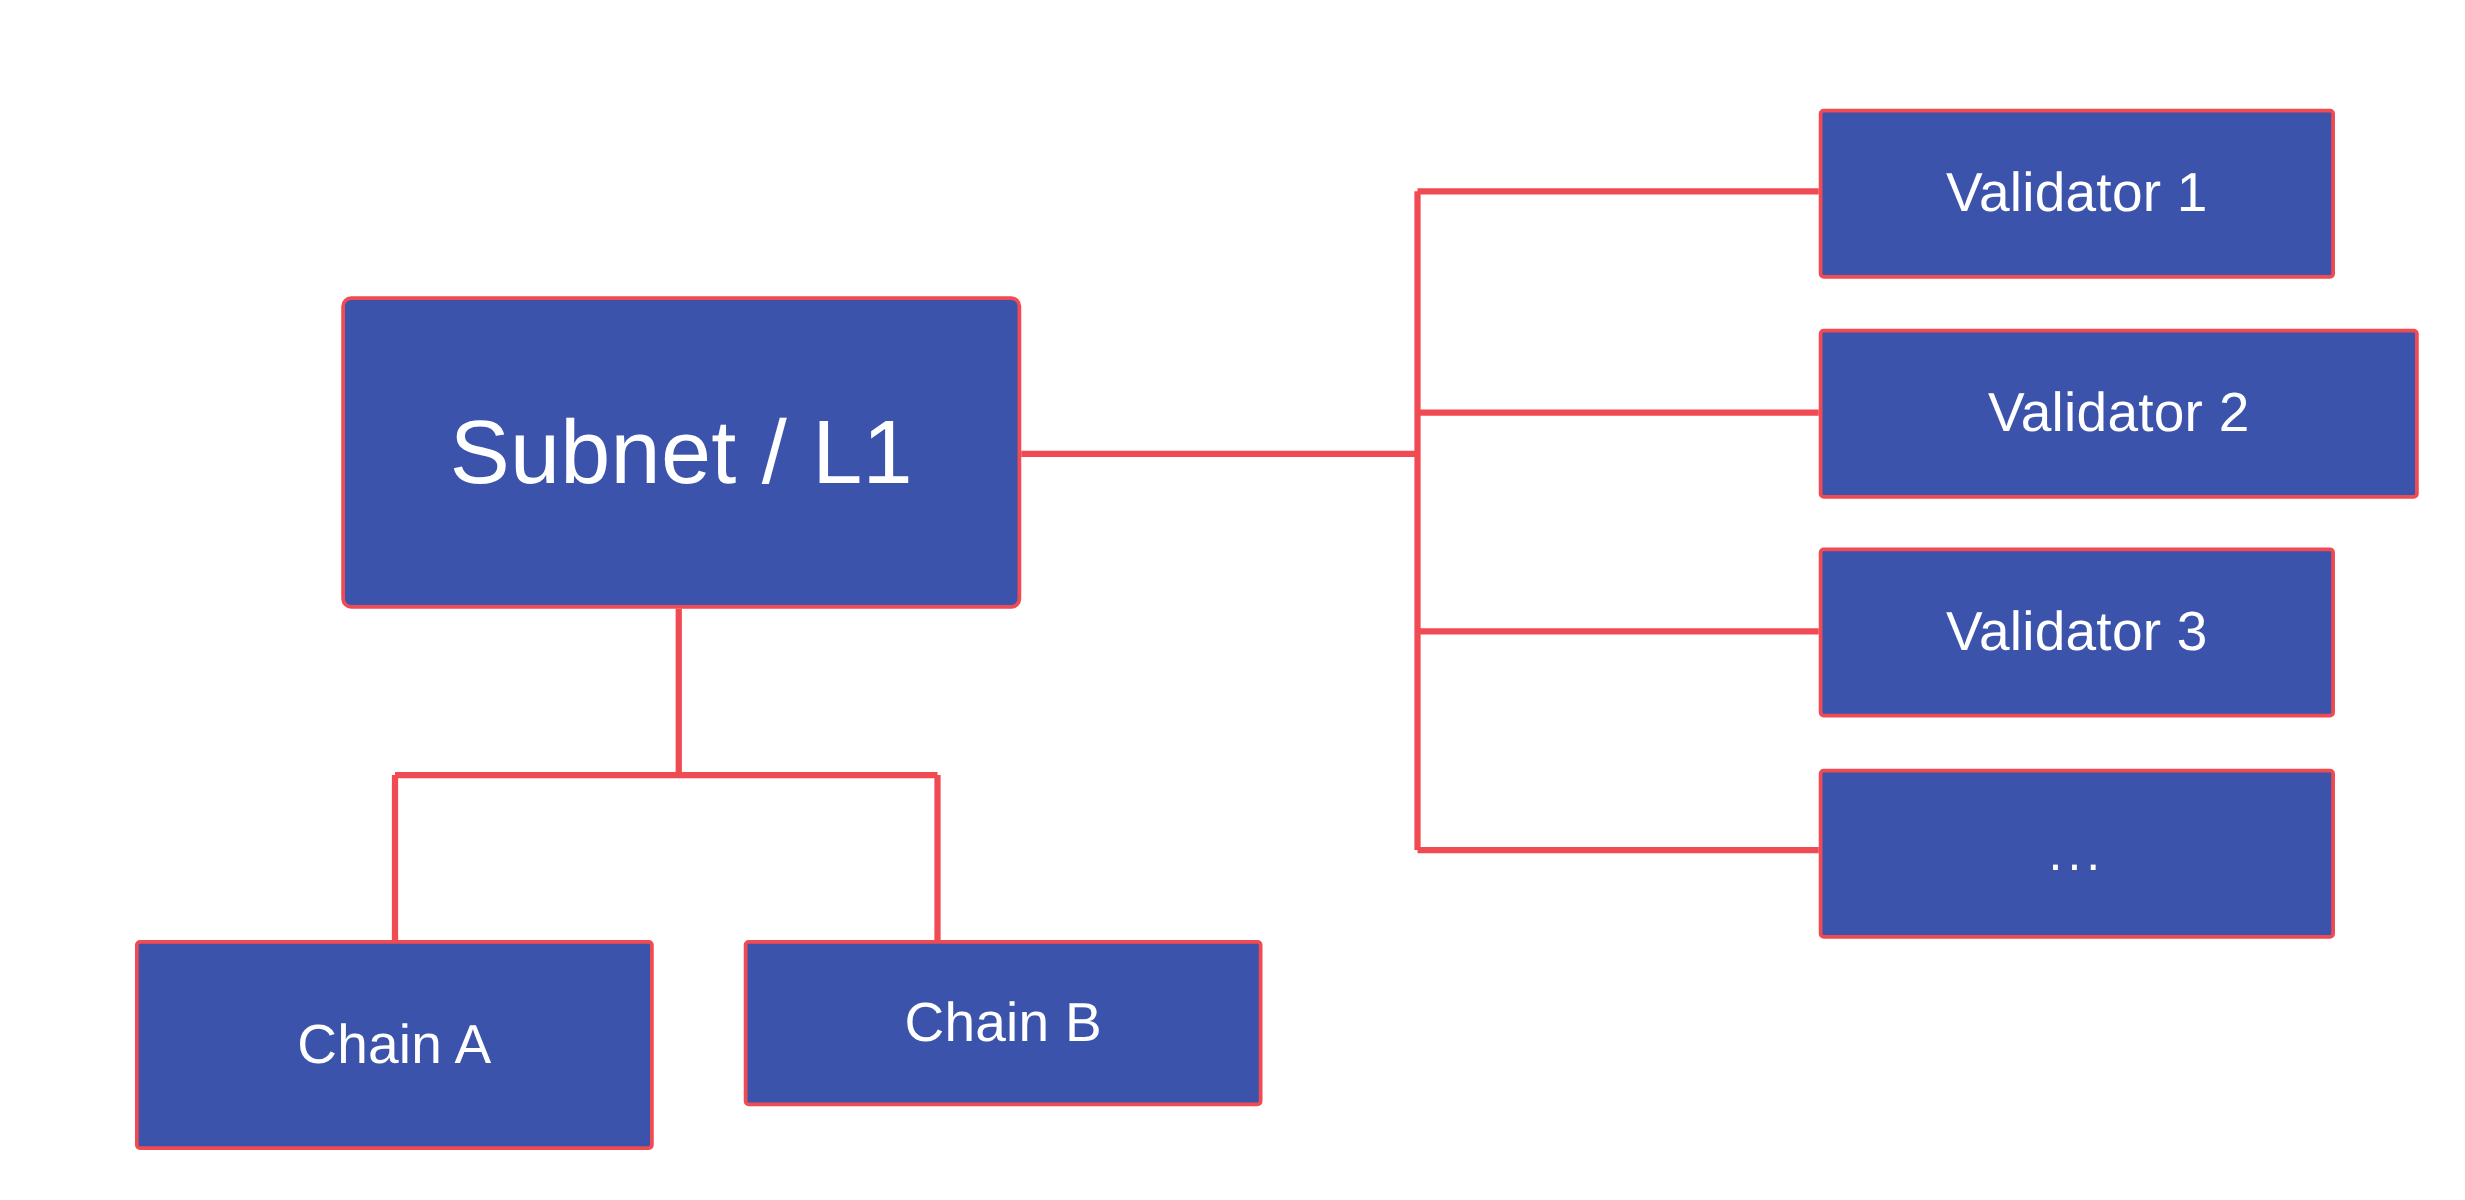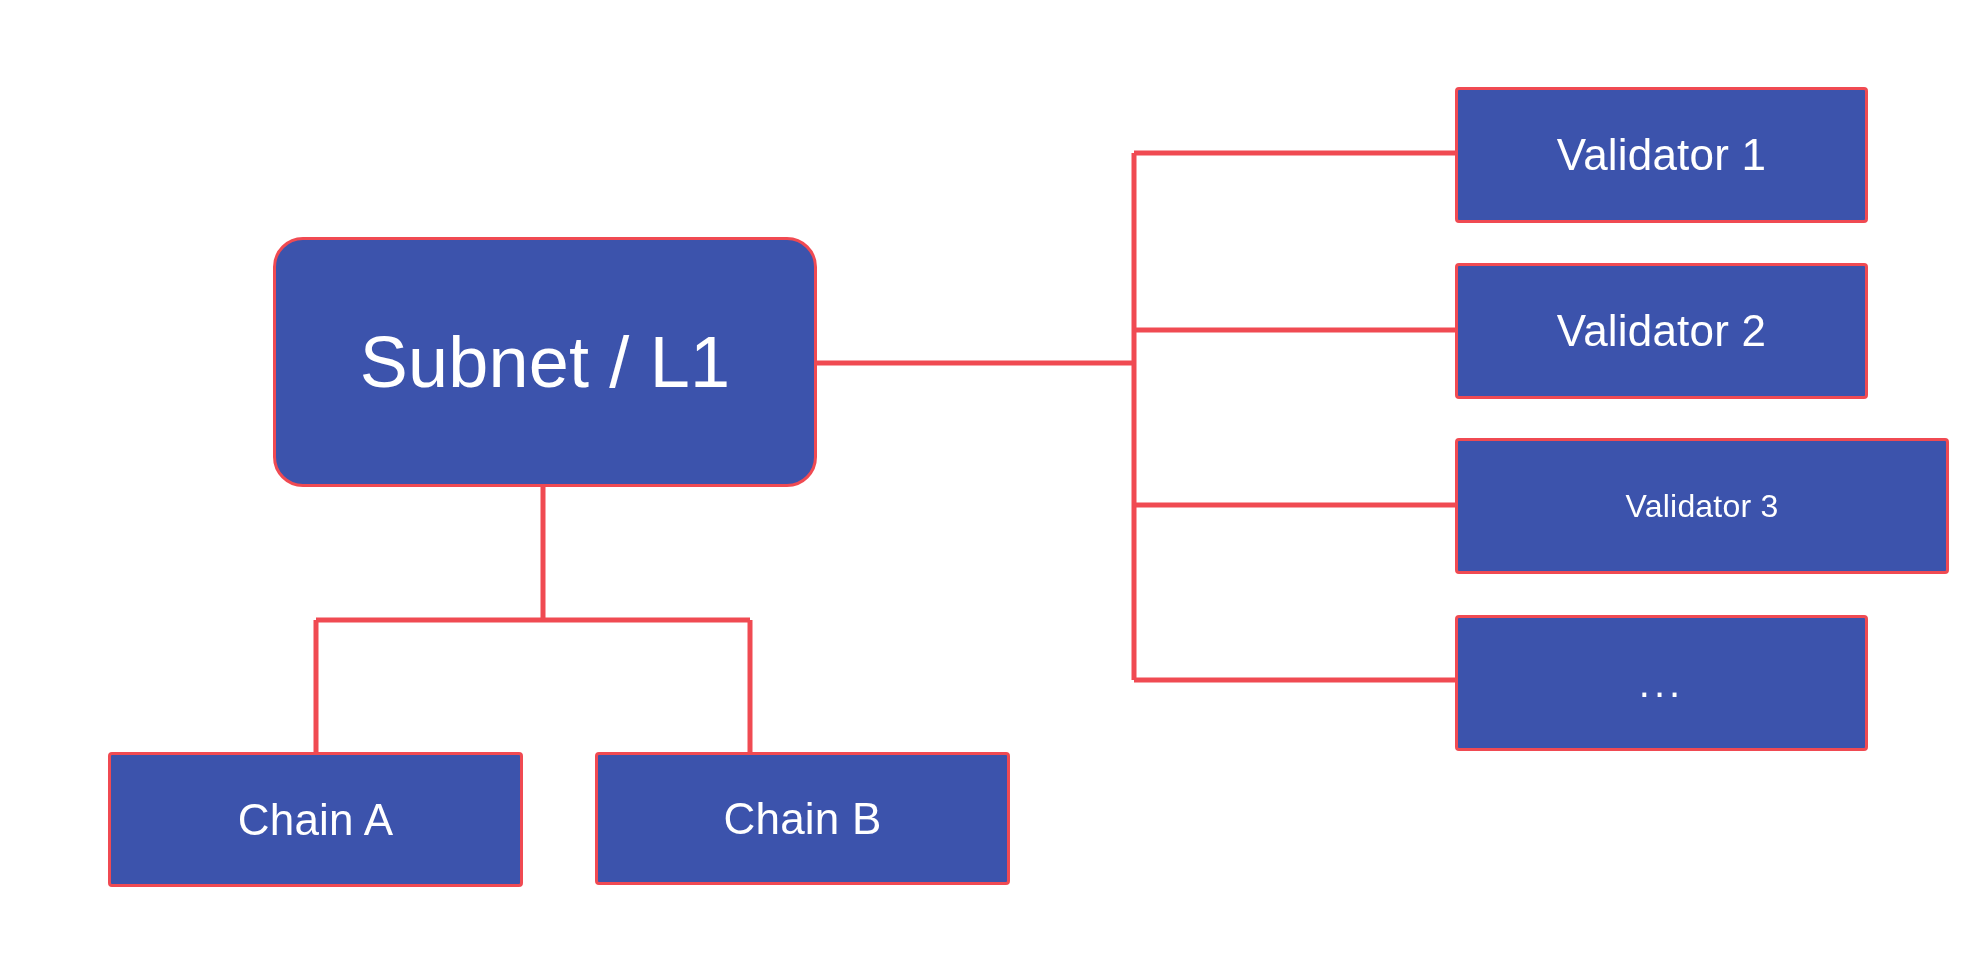--- a/index.html
+++ b/index.html
@@ -47,30 +47,30 @@
     display: block;
     line-height: 1;
   }
 
   
   #node-subnet {
     left: 273px;
     top: 237px;
     width: 544px;
     height: 250px;
-    border-radius: 30px;
+    border-radius: 8px;
     font-size: 72px;
   }
 
   
   #node-chain-a {
     left: 108px;
     top: 752px;
     width: 415px;
-    height: 135px;
+    height: 168px;
     font-size: 44px;
   }
   #node-chain-b {
     left: 583px;
     top: 752px;
     width: 415px;
     height: 133px;
     font-size: 44px;
     margin-left: 12px;
   }
@@ -79,30 +79,30 @@
   #node-validator-1 {
     left: 1455px;
     top: 87px;
     width: 413px;
     height: 136px;
     font-size: 44px;
   }
   #node-validator-2 {
     left: 1455px;
     top: 263px;
-    width: 413px;
+    width: 480px;
     height: 136px;
     font-size: 44px;
   }
   #node-validator-3 {
     left: 1455px;
     top: 438px;
-    width: 494px;
+    width: 413px;
     height: 136px;
-    font-size: 32px;
+    font-size: 44px;
   }
   #node-validator-more {
     left: 1455px;
     top: 615px;
     width: 413px;
     height: 136px;
     font-size: 44px;
   }
   #node-validator-more .node-label {
     line-height: 0.55;

